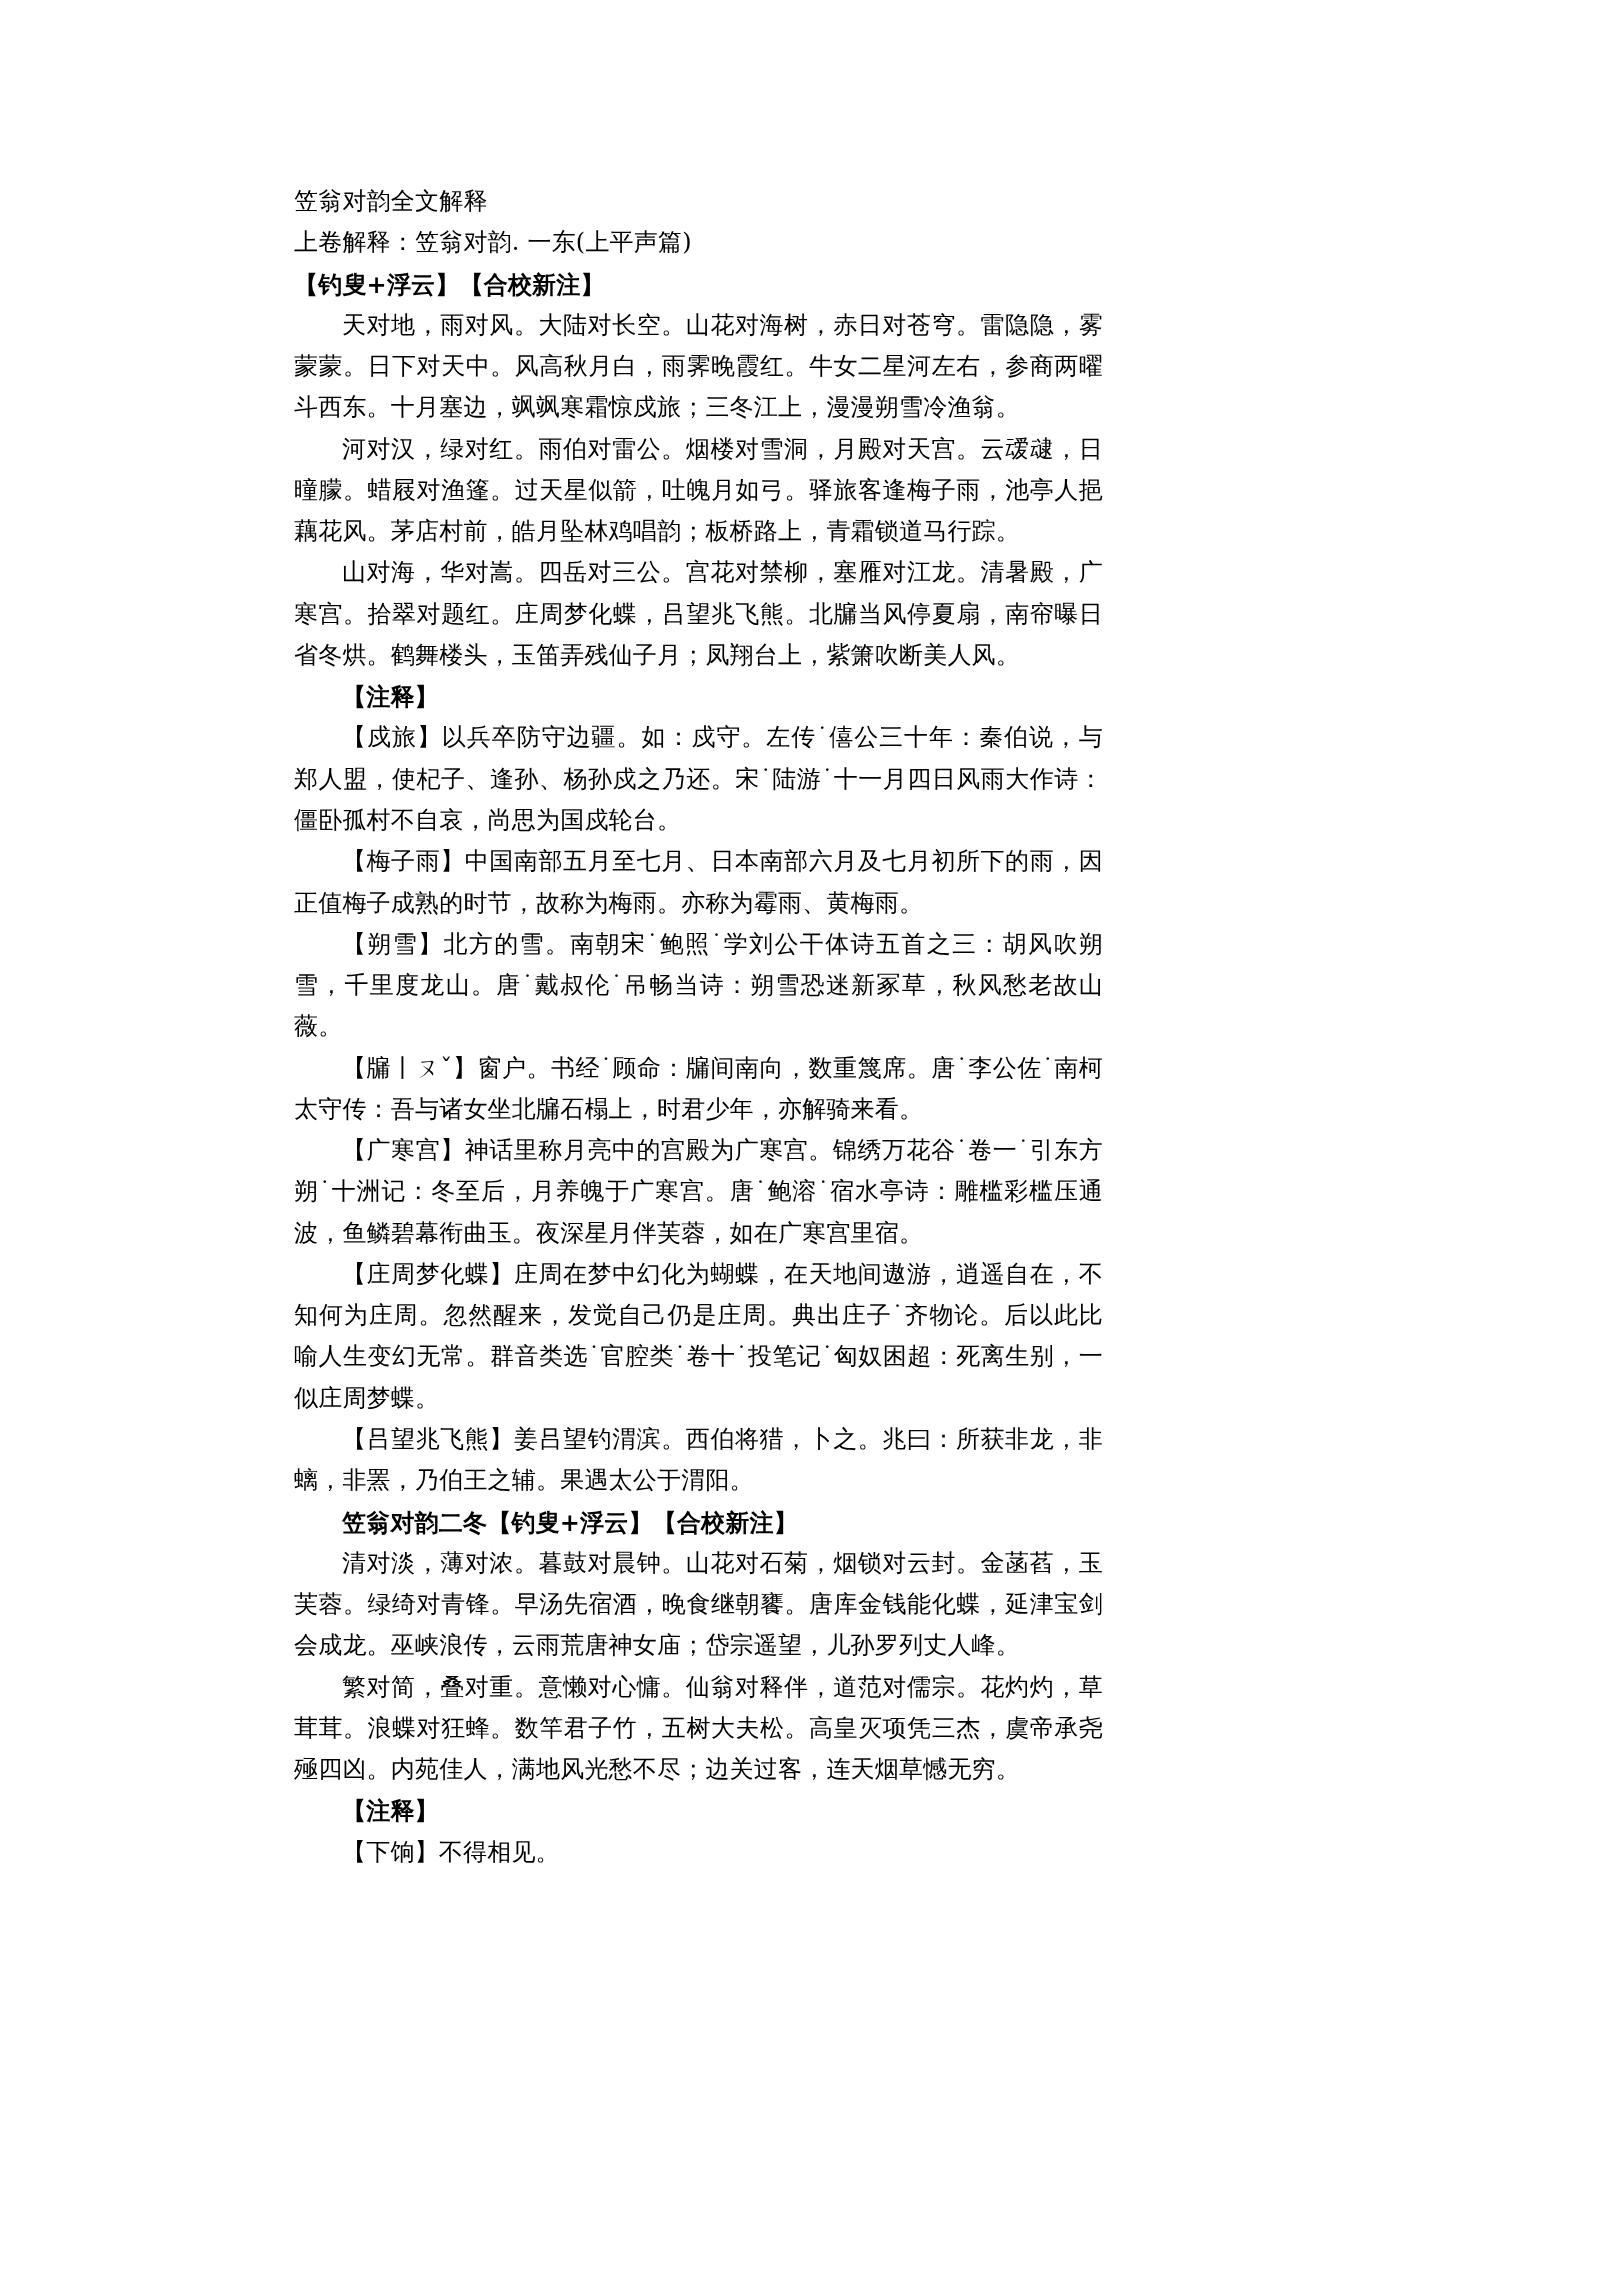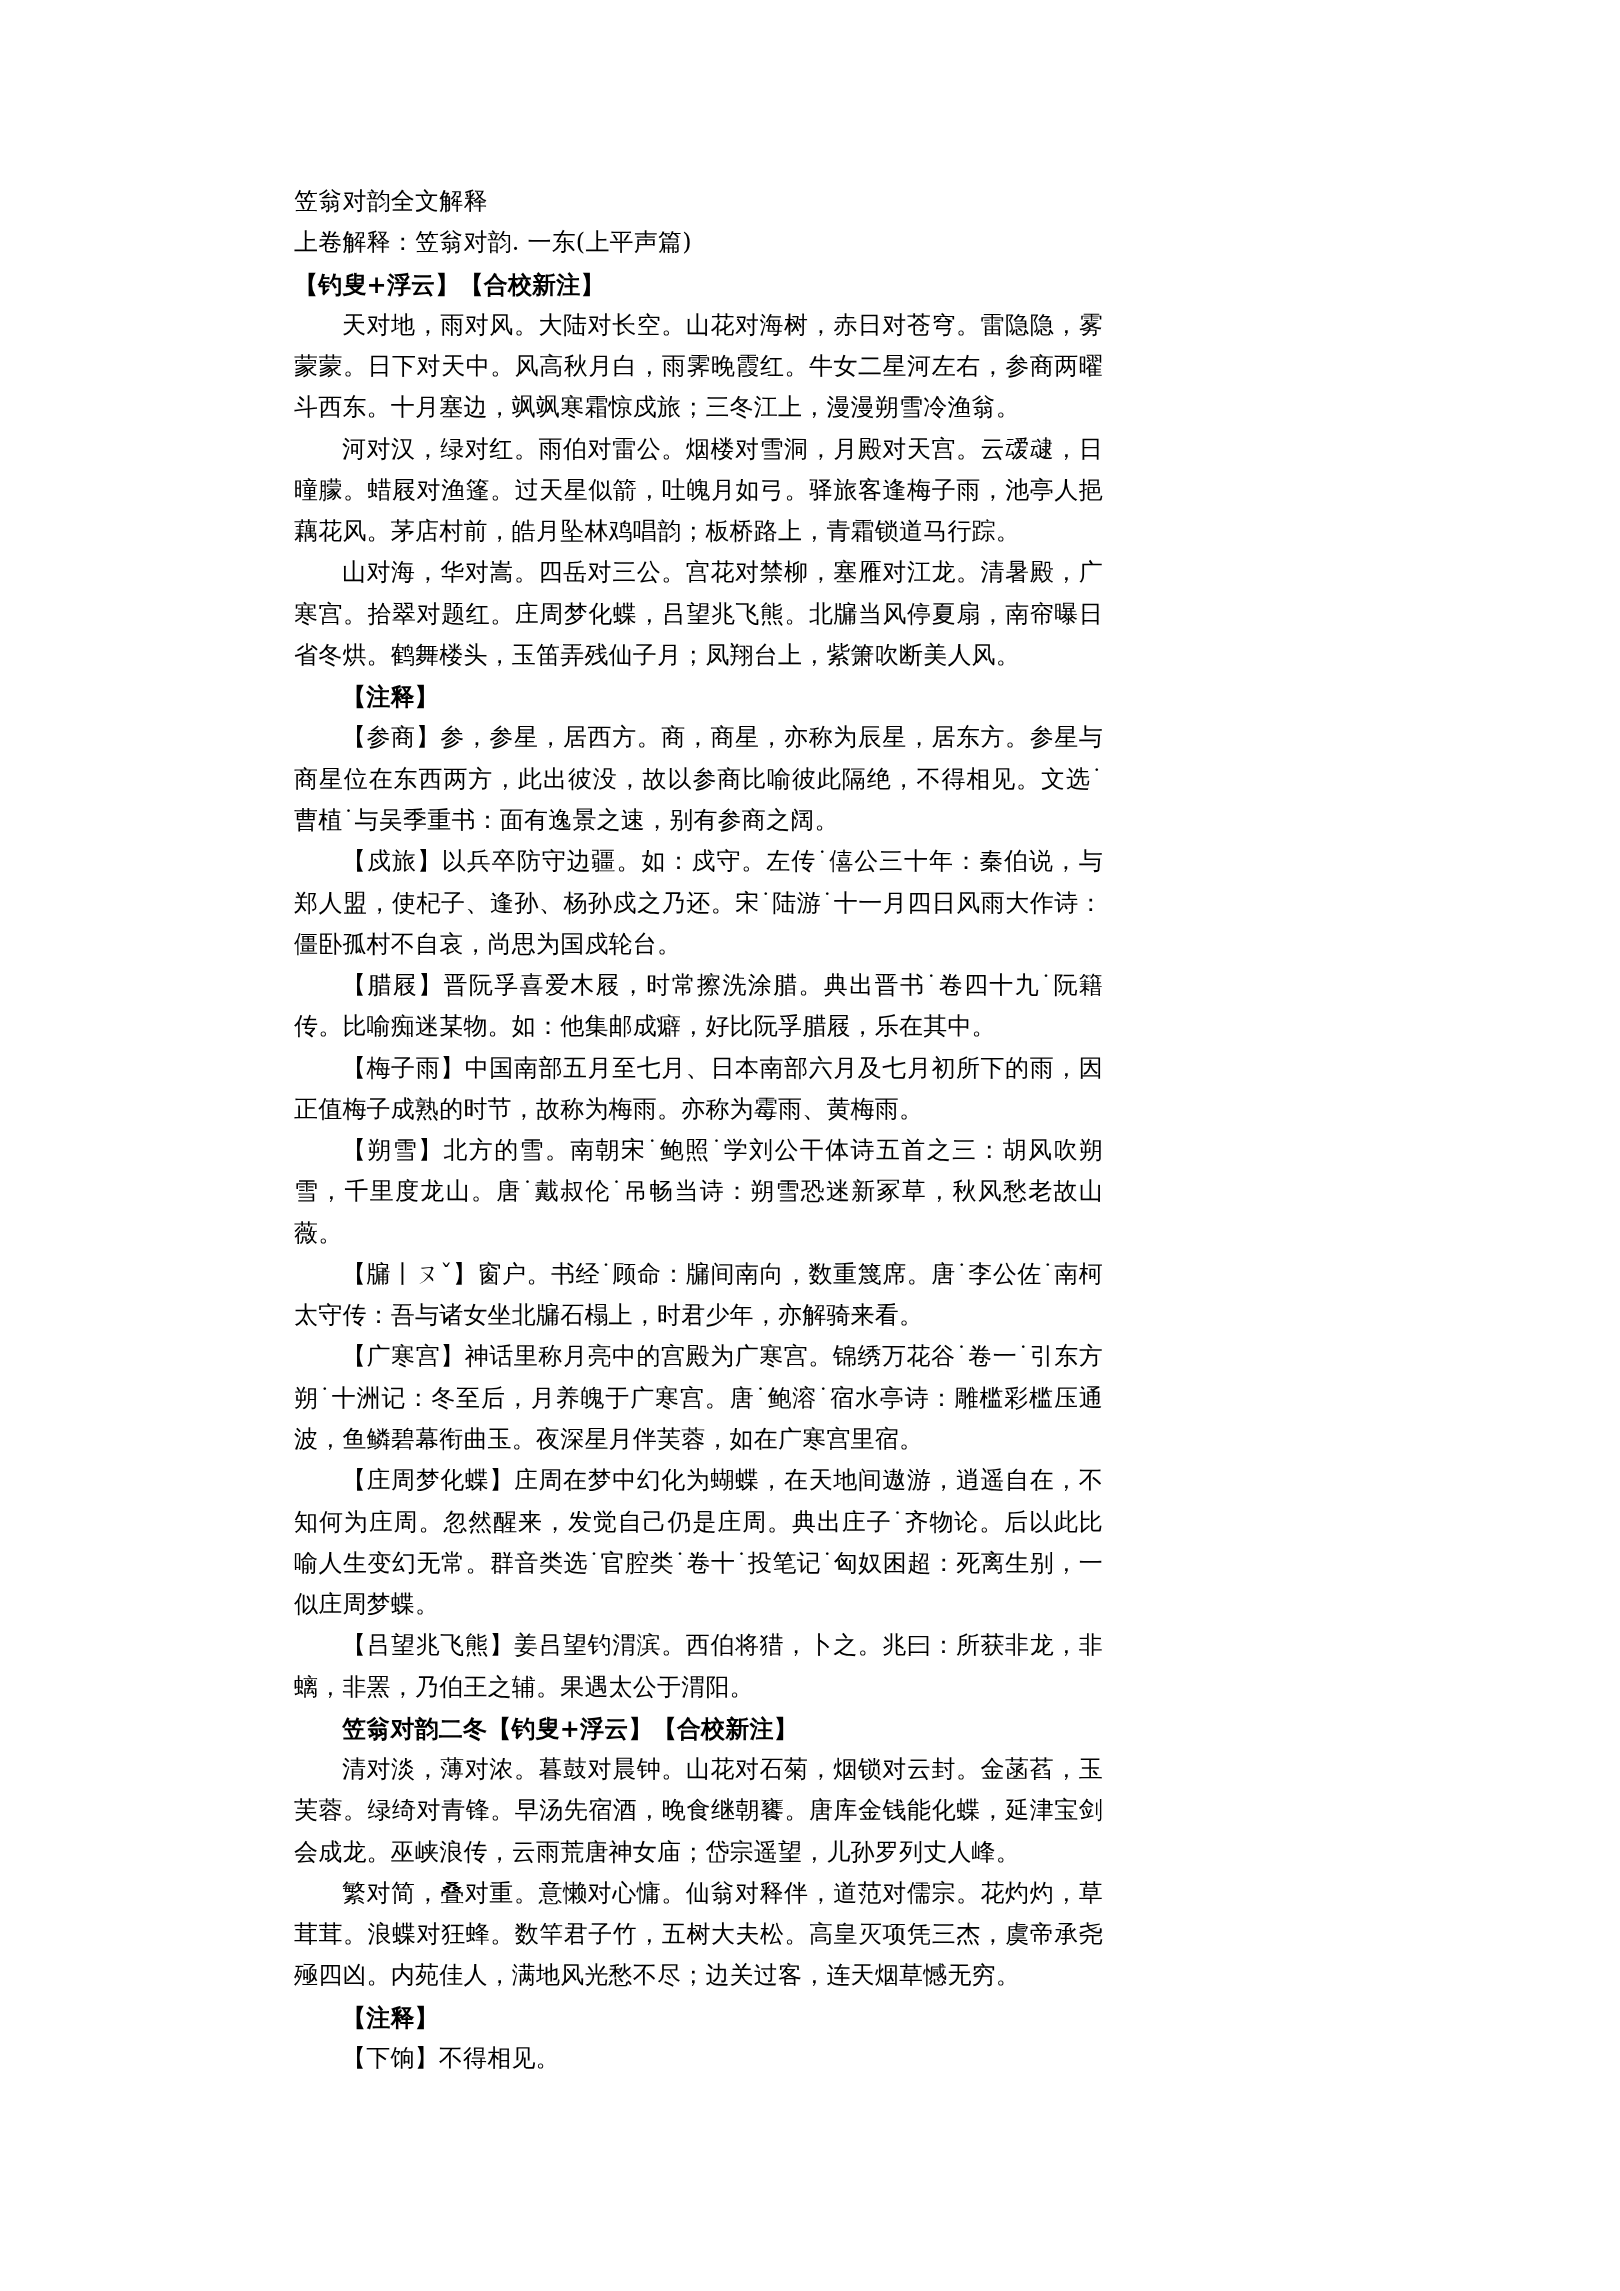--- a/index.html
+++ b/index.html
@@ -46,23 +46,21 @@
 <div class="page">
   <div class="doc-body">
 
     <p class="para noindent">笠翁对韵全文解释</p>
     <p class="para noindent">上卷解释：笠翁对韵. 一东(上平声篇)</p>
     <p class="para noindent bold">【钓叟+浮云】【合校新注】</p>
     <p class="para">天对地，雨对风。大陆对长空。山花对海树，赤日对苍穹。雷隐隐，雾蒙蒙。日下对天中。风高秋月白，雨霁晚霞红。牛女二星河左右，参商两曜斗西东。十月塞边，飒飒寒霜惊戍旅；三冬江上，漫漫朔雪冷渔翁。</p>
     <p class="para">河对汉，绿对红。雨伯对雷公。烟楼对雪洞，月殿对天宫。云叆叇，日曈朦。蜡屐对渔篷。过天星似箭，吐魄月如弓。驿旅客逢梅子雨，池亭人挹藕花风。茅店村前，皓月坠林鸡唱韵；板桥路上，青霜锁道马行踪。</p>
     <p class="para">山对海，华对嵩。四岳对三公。宫花对禁柳，塞雁对江龙。清暑殿，广寒宫。拾翠对题红。庄周梦化蝶，吕望兆飞熊。北牖当风停夏扇，南帘曝日省冬烘。鹤舞楼头，玉笛弄残仙子月；凤翔台上，紫箫吹断美人风。</p>
     <p class="para bold">【注释】</p>
-    <p class="para">【参商】参，参星，居西方。商，商星，亦称为辰星，居东方。参星与商星位在东西两方，此出彼没，故以参商比喻彼此隔绝，不得相见。文选˙曹植˙与吴季重书：面有逸景之速，别有参商之阔。</p>
     <p class="para">【戍旅】以兵卒防守边疆。如：戍守。左传˙僖公三十年：秦伯说，与郑人盟，使杞子、逢孙、杨孙戍之乃还。宋˙陆游˙十一月四日风雨大作诗：僵卧孤村不自哀，尚思为国戍轮台。</p>
-    <p class="para">【腊屐】晋阮孚喜爱木屐，时常擦洗涂腊。典出晋书˙卷四十九˙阮籍传。比喻痴迷某物。如：他集邮成癖，好比阮孚腊屐，乐在其中。</p>
     <p class="para">【梅子雨】中国南部五月至七月、日本南部六月及七月初所下的雨，因正值梅子成熟的时节，故称为梅雨。亦称为霉雨、黄梅雨。</p>
     <p class="para">【朔雪】北方的雪。南朝宋˙鲍照˙学刘公干体诗五首之三：胡风吹朔雪，千里度龙山。唐˙戴叔伦˙吊畅当诗：朔雪恐迷新冢草，秋风愁老故山薇。</p>
     <p class="para">【牖丨ㄡˇ】窗户。书经˙顾命：牖间南向，数重篾席。唐˙李公佐˙南柯太守传：吾与诸女坐北牖石榻上，时君少年，亦解骑来看。</p>
     <p class="para">【广寒宫】神话里称月亮中的宫殿为广寒宫。锦绣万花谷˙卷一˙引东方朔˙十洲记：冬至后，月养魄于广寒宫。唐˙鲍溶˙宿水亭诗：雕槛彩槛压通波，鱼鳞碧幕衔曲玉。夜深星月伴芙蓉，如在广寒宫里宿。</p>
     <p class="para">【庄周梦化蝶】庄周在梦中幻化为蝴蝶，在天地间遨游，逍遥自在，不知何为庄周。忽然醒来，发觉自己仍是庄周。典出庄子˙齐物论。后以此比喻人生变幻无常。群音类选˙官腔类˙卷十˙投笔记˙匈奴困超：死离生别，一似庄周梦蝶。</p>
     <p class="para">【吕望兆飞熊】姜吕望钓渭滨。西伯将猎，卜之。兆曰：所获非龙，非螭，非罴，乃伯王之辅。果遇太公于渭阳。</p>
     <p class="para bold">笠翁对韵二冬【钓叟+浮云】【合校新注】</p>
     <p class="para">清对淡，薄对浓。暮鼓对晨钟。山花对石菊，烟锁对云封。金菡萏，玉芙蓉。绿绮对青锋。早汤先宿酒，晚食继朝饔。唐库金钱能化蝶，延津宝剑会成龙。巫峡浪传，云雨荒唐神女庙；岱宗遥望，儿孙罗列丈人峰。</p>
     <p class="para">繁对简，叠对重。意懒对心慵。仙翁对释伴，道范对儒宗。花灼灼，草茸茸。浪蝶对狂蜂。数竿君子竹，五树大夫松。高皇灭项凭三杰，虞帝承尧殛四凶。内苑佳人，满地风光愁不尽；边关过客，连天烟草憾无穷。</p>
     <p class="para bold">【注释】</p>

